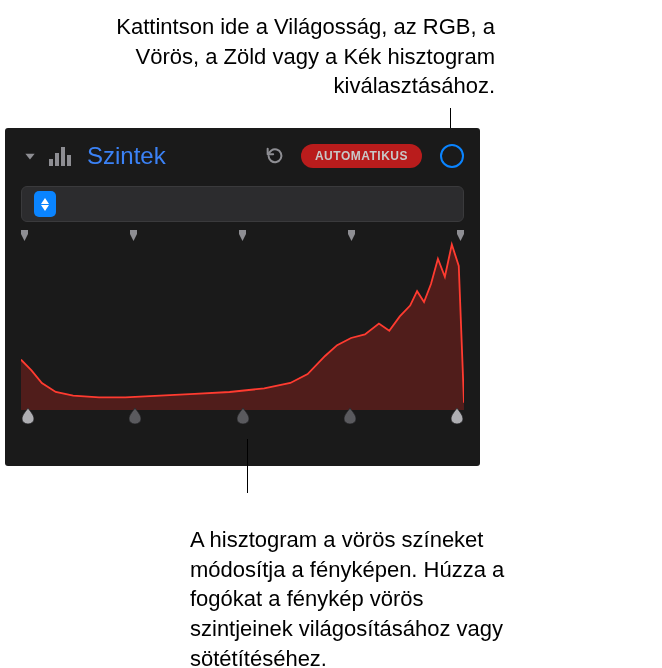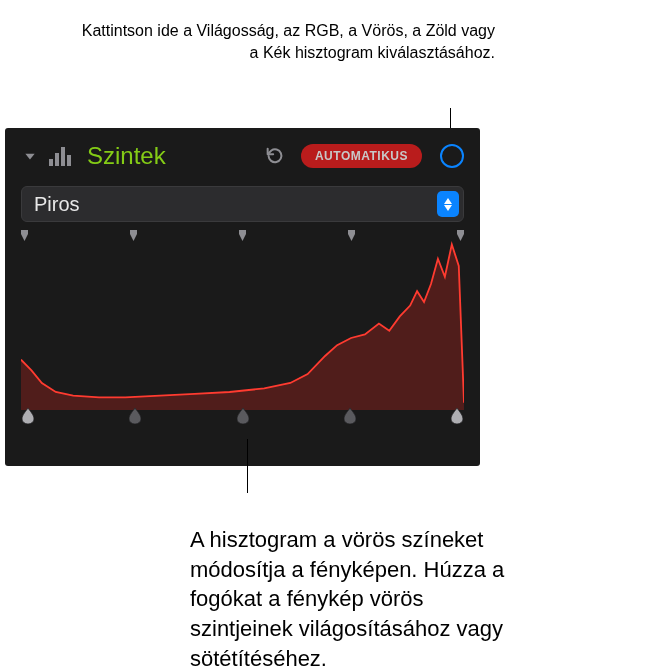--- a/index.html
+++ b/index.html
@@ -5,24 +5,24 @@
     * { margin: 0; padding: 0; box-sizing: border-box; }
     body {
       font-family: -apple-system, "Helvetica Neue", Arial, sans-serif;
       background: #fff;
       width: 662px;
       height: 668px;
       position: relative;
     }
     .callout-top {
       position: absolute;
-      top: 20px;
+      top: 12px;
       left: 75px;
       width: 420px;
-      font-size: 16px;
+      font-size: 22px;
       line-height: 1.35;
       color: #000;
       text-align: right;
     }
     .callout-bottom {
       position: absolute;
       top: 497px;
       left: 190px;
       width: 330px;
       font-size: 22px;
@@ -57,21 +57,21 @@
     .disclosure {
       width: 18px; height: 18px;
       display: flex; align-items: center; justify-content: center;
     }
     .disclosure svg { width: 14px; height: 14px; }
     .levels-icon {
       width: 28px; height: 26px;
       display: flex; align-items: center; justify-content: center;
     }
     .section-title {
-      color: #84cc16;
+      color: #3b82f6;
       font-size: 24px;
       font-weight: 400;
       flex: 1;
       margin-left: 4px;
     }
     .reset-btn {
       width: 28px; height: 28px;
       display: flex; align-items: center; justify-content: center;
       cursor: pointer;
     }
@@ -184,21 +184,20 @@
       <svg viewBox="0 0 24 24" width="22" height="22">
         <path d="M5 12 A7 7 0 1 0 8 6 L5 9" fill="none" stroke="#8e8e93" stroke-width="2.2" stroke-linecap="round"></path>
         <path d="M4 4 L4 10 L10 10" fill="none" stroke="#8e8e93" stroke-width="2.2" stroke-linecap="round" stroke-linejoin="round"></path>
       </svg>
     </div>
     <div class="auto-btn">AUTOMATIKUS</div>
     <div class="ring-btn"></div>
   </div>
 
   <div class="dropdown">
-    <div class="dropdown-label">Piros</div>
     <div class="dropdown-arrows">
       <svg viewBox="0 0 8 6">
           <path d="M0 6 L4 0 L8 6 Z" fill="#fff"></path>
         </svg>
       <svg viewBox="0 0 8 6">
           <path d="M0 0 L4 6 L8 0 Z" fill="#fff"></path>
         </svg>
     </div>
   </div>
 

